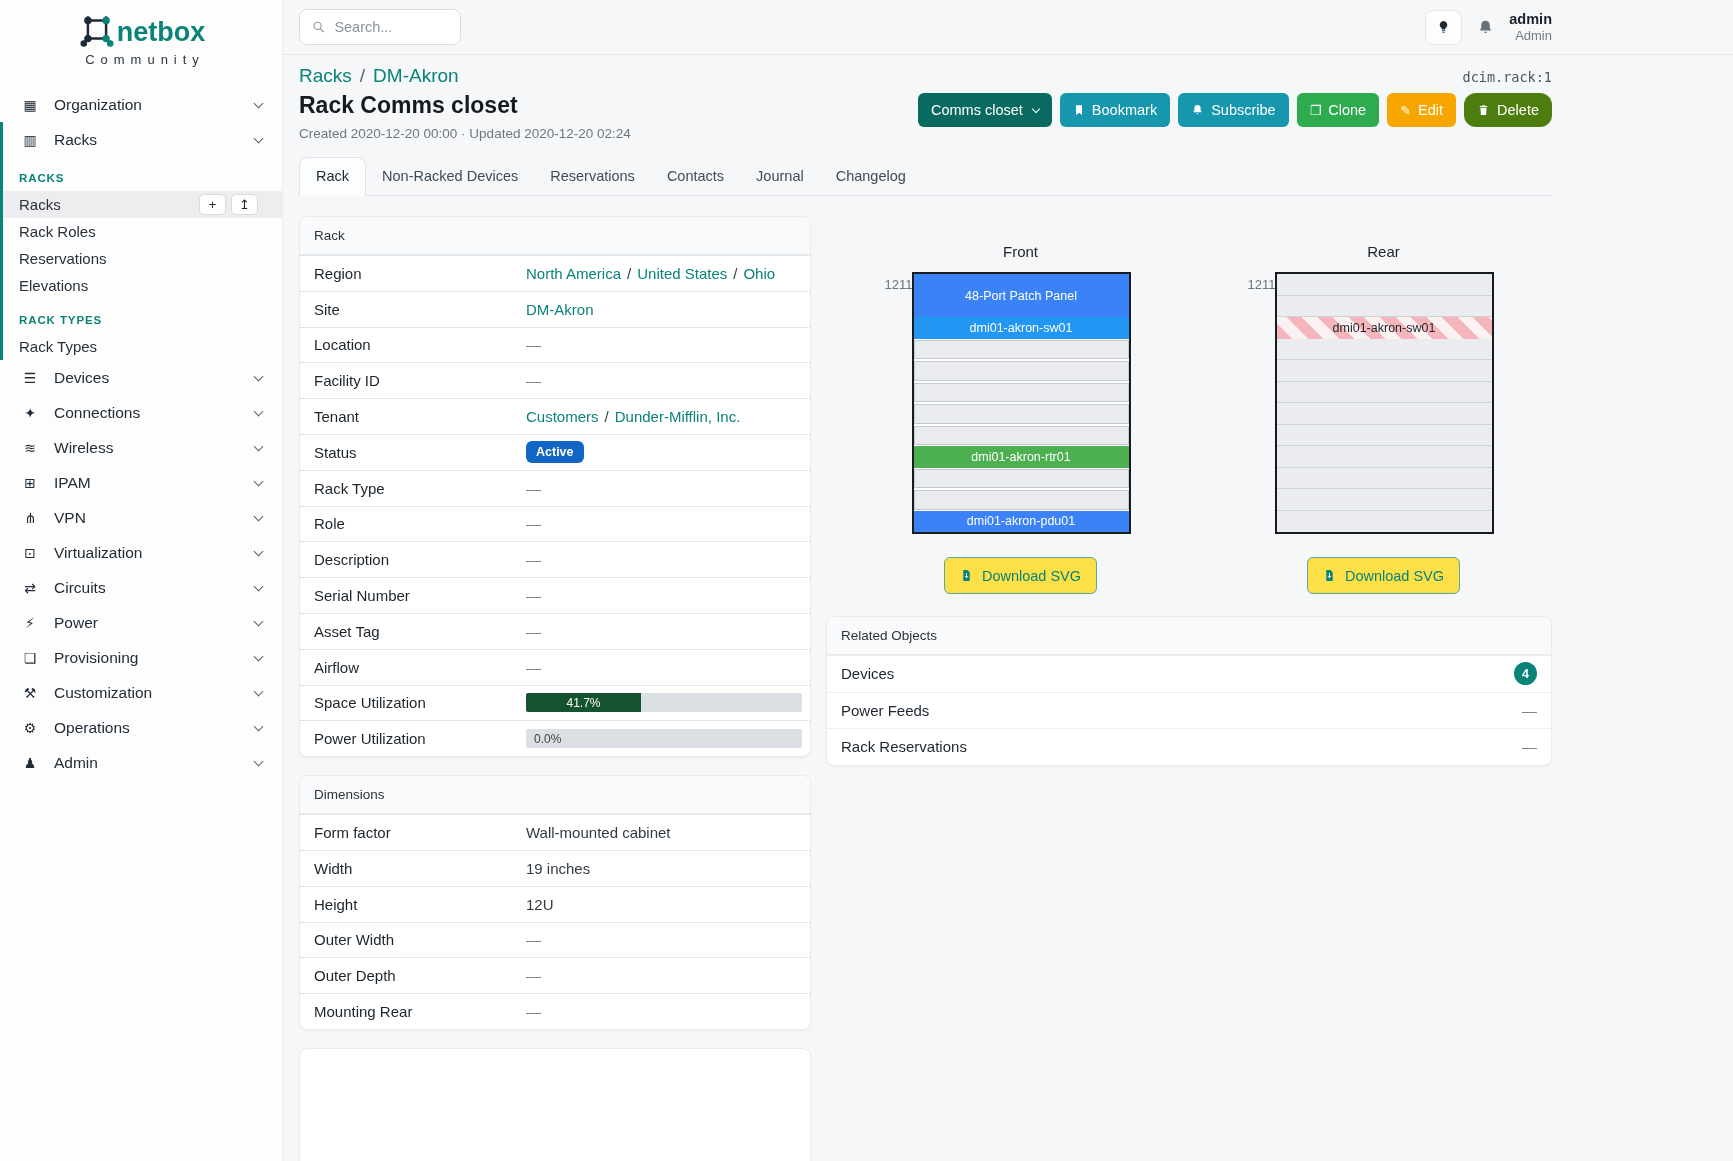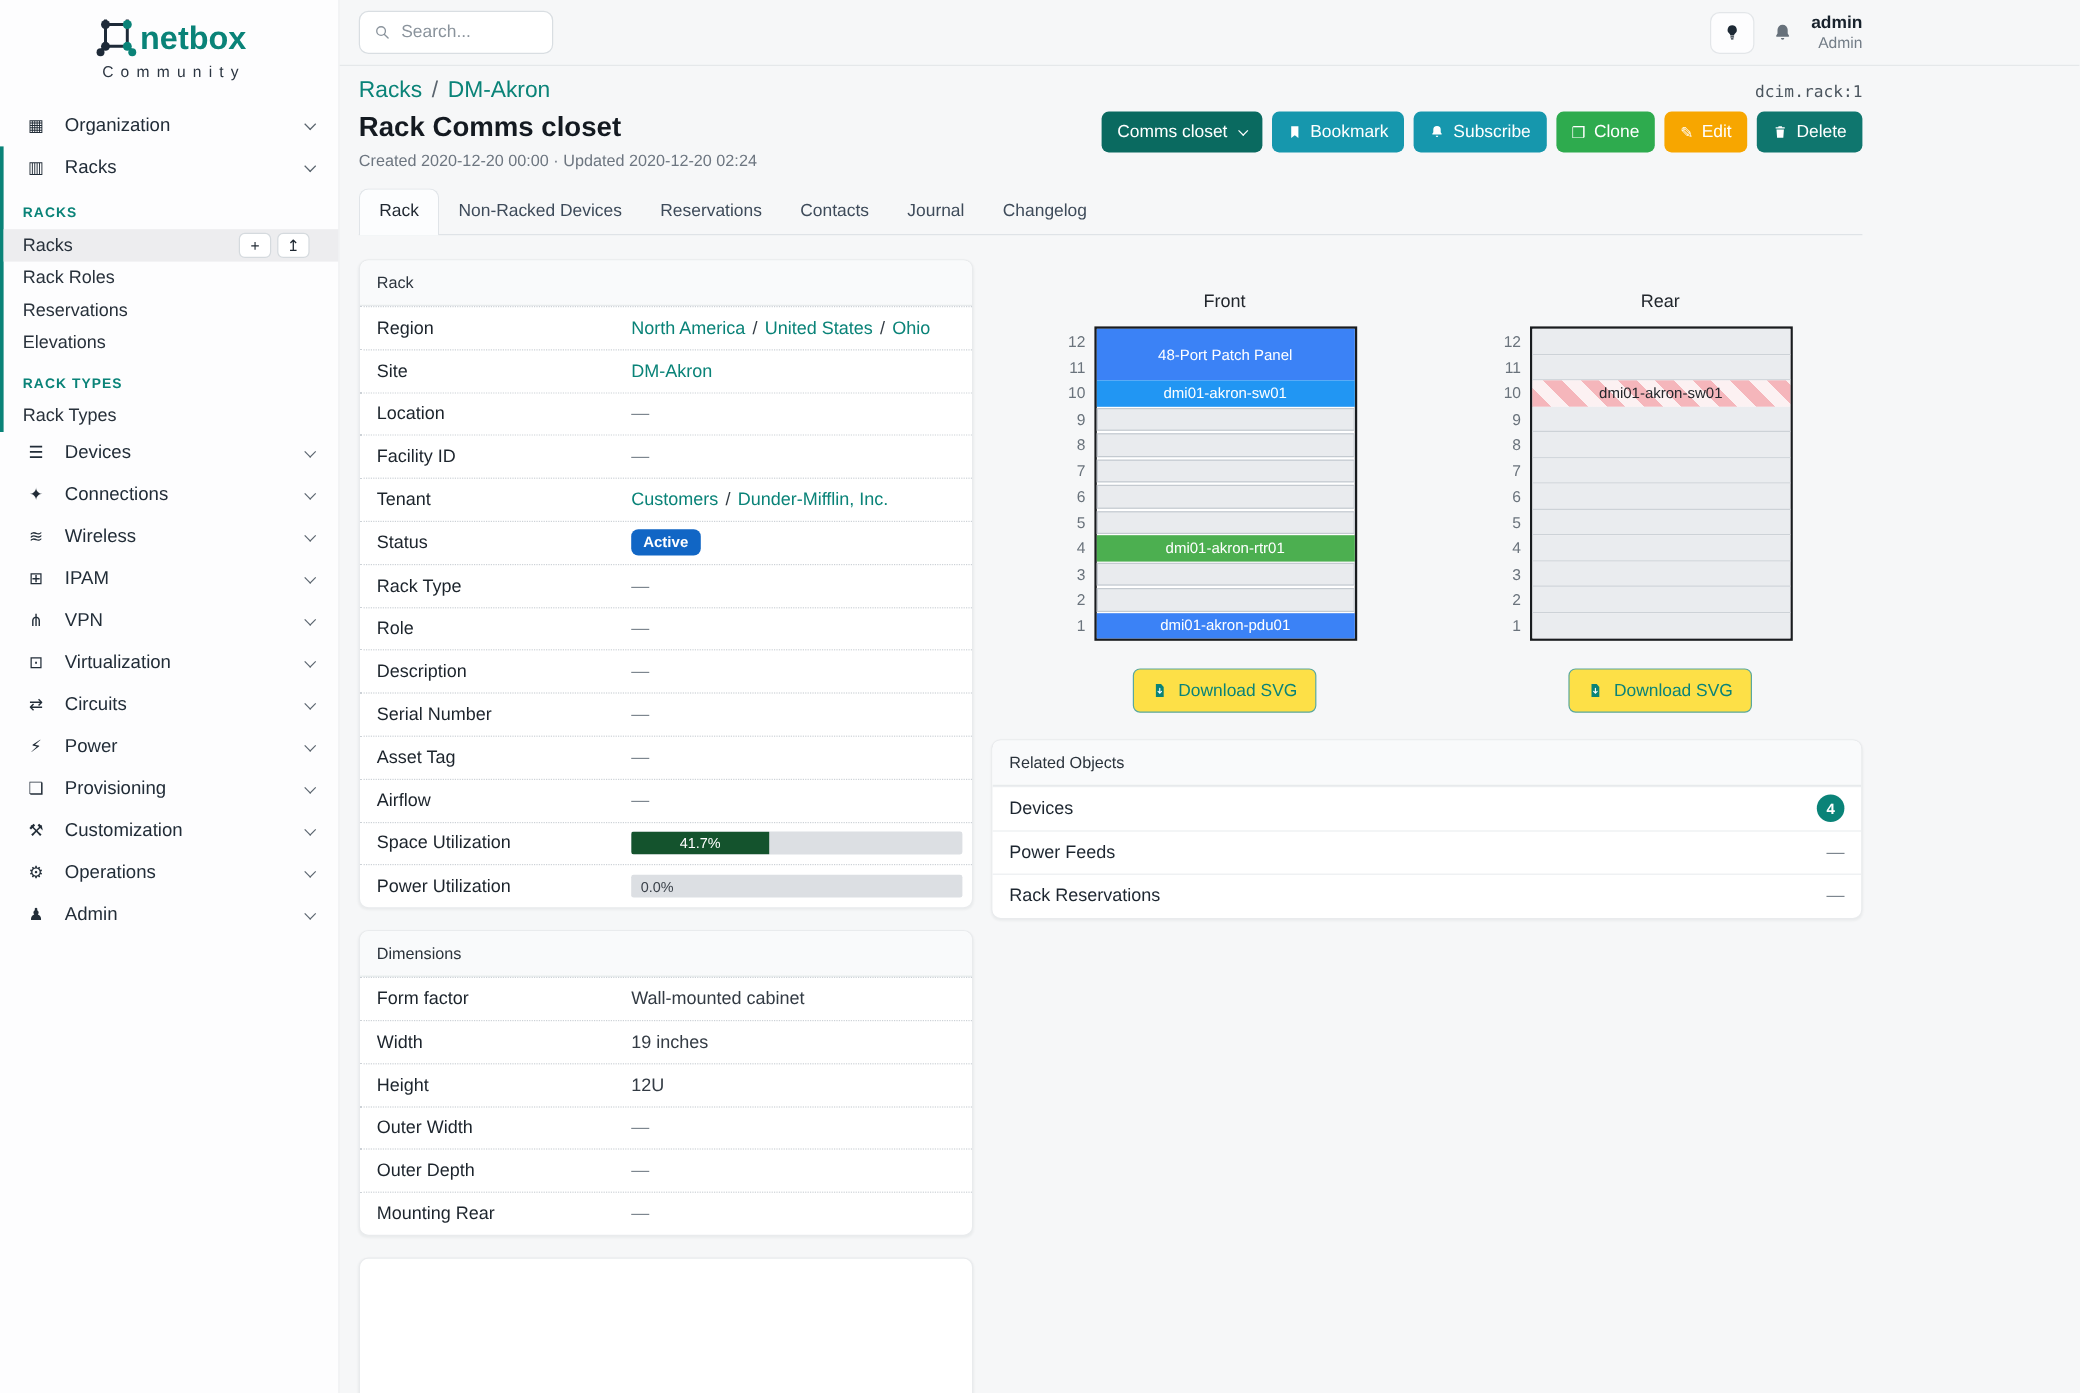--- a/index.html
+++ b/index.html
@@ -48,21 +48,21 @@
   .title-row{display:flex;align-items:flex-start;margin-top:5px;}
   h1{font-size:23px;font-weight:700;color:#141a21;}
   .meta{font-size:13.5px;color:#6d7680;margin-top:7px;}
   .actions{margin-left:auto;display:flex;gap:8px;margin-top:1px;}
   .btn{height:34px;border:none;border-radius:6px;color:#fff;font-size:14.5px;display:flex;align-items:center;gap:7px;padding:0 13px;font-family:inherit;cursor:pointer;white-space:nowrap;}
   .btn .bicon{font-size:13px;line-height:1;}
   .btn-nav{background:#0a6a60;}
   .btn-info{background:#1697ad;}
   .btn-green{background:#2eab4e;}
   .btn-orange{background:#f7a600;}
-  .btn-red{background:#0f766e;}
+  .btn-red{background:#4d7c0f;border-radius:12px;}
   .caret{width:6px;height:6px;border-right:1.6px solid #fff;border-bottom:1.6px solid #fff;transform:rotate(45deg);margin:-3px 0 0 3px;}
 
   .tabs{display:flex;align-items:flex-end;margin-top:16px;border-bottom:1px solid #dfe3e7;}
   .tab{padding:10px 16px 11px;font-size:14.5px;color:#3e4b5a;cursor:pointer;}
   .tab.active{background:#fcfdfe;border:1px solid #e0e4e8;border-bottom:none;border-radius:8px 8px 0 0;margin-bottom:-1px;color:#1f2730;position:relative;z-index:1;padding-bottom:12px;}
 
   .columns{display:flex;gap:15px;margin-top:20px;align-items:flex-start;}
   .col-left{width:512px;min-width:512px;display:flex;flex-direction:column;gap:18px;}
   .col-right{flex:1;}
 
@@ -81,21 +81,21 @@
   .util-zero{color:#3c434b;padding-left:8px;}
 
   
   .select-row{display:flex;justify-content:flex-end;}
   .fake-select{display:flex;align-items:center;height:33px;padding:0 13px;border:1px solid #d4d9dd;border-radius:6px;background:#fcfdfe;font-size:14.5px;color:#2f3943;cursor:pointer;gap:28px;}
   .gchev{width:7px;height:7px;border-right:1.7px solid #49535d;border-bottom:1.7px solid #49535d;transform:rotate(45deg);margin-top:-3px;}
   .elev-row{display:flex;margin-top:27px;}
   .elev{width:50%;display:flex;flex-direction:column;align-items:center;}
   .elev-title{font-size:15px;color:#21262c;margin-bottom:12px;padding-left:26px;}
   .rack-wrap{display:flex;}
-  .unit-nums{width:20px;margin-right:7px;display:flex;flex-direction:column;padding-top:2px;}
+  .unit-nums{width:20px;margin-right:7px;display:flex;flex-direction:row;padding-top:2px;}
   .unum{height:21.5px;display:flex;align-items:center;justify-content:flex-end;font-size:13px;color:#6a737c;}
   .rack-box{width:219px;border:2px solid #191c1f;display:flex;flex-direction:column;background:#fff;}
   .u-occ{height:21.5px;display:flex;align-items:center;justify-content:center;font-size:12.5px;color:#fff;cursor:pointer;}
   .h2u{height:43px;}
   .u-slate{background:#3b82f6;text-align:center;}
   .u-blue{background:#2196f3;}
   .u-green{background:#4caf50;}
   .u-striped{background:repeating-linear-gradient(45deg,#f5b6bb 0,#f5b6bb 11px,#fcf1f2 11px,#fcf1f2 22px);color:#23272b;}
   .front .u-empty{height:19.5px;margin:1px 0;background:#e9ebee;border:1px solid #c4cad0;}
   .rear .u-empty{height:21.5px;background:#eaecef;border-bottom:1px solid #cdd2d7;}

